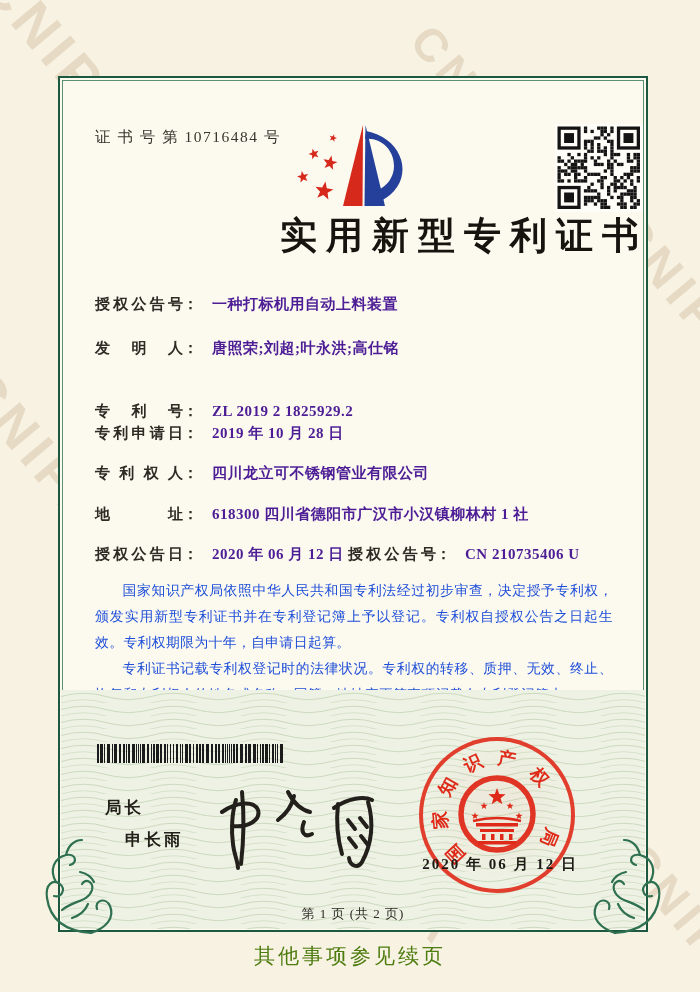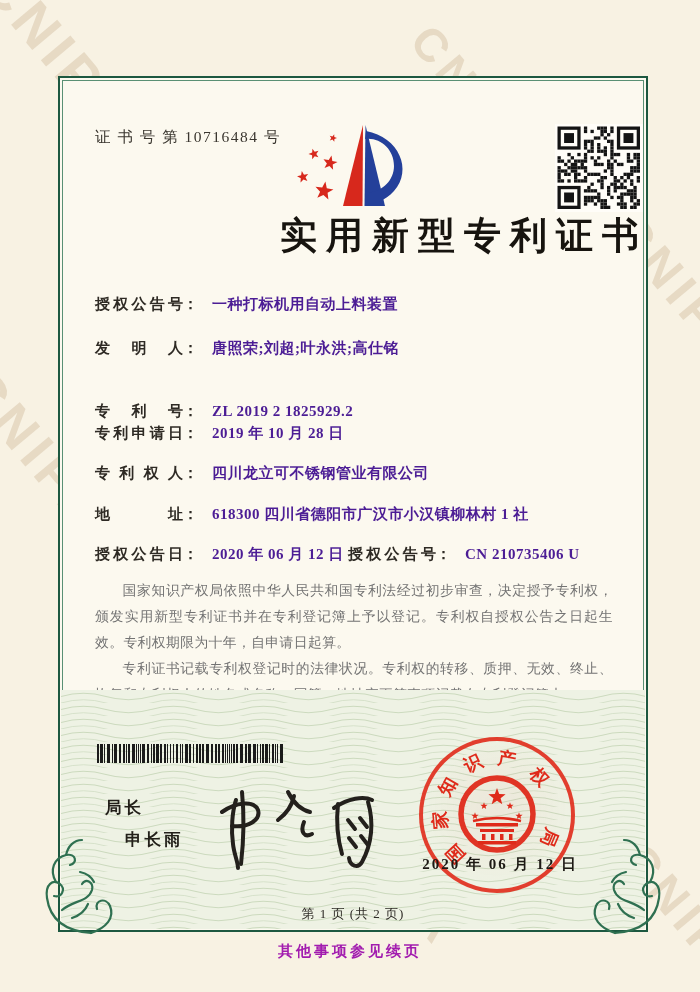--- a/index.html
+++ b/index.html
@@ -36,31 +36,31 @@
   .flabel{
     display:inline-block;width:88px;vertical-align:bottom;
     text-align:justify;text-align-last:justify;-moz-text-align-last:justify;
     font-weight:bold;color:#2e2a24;
   }
   .fcolon{font-weight:bold;color:#2e2a24;}
   .fvalue{margin-left:14px;font-weight:bold;color:#4c1d95;letter-spacing:0.5px;}
   .pair2{position:absolute;left:253px;top:0;}
   
   .paras{left:95px;top:578px;width:518px;font-size:13.8px;line-height:26px;
-    text-align:justify;color:#737373;}
+    text-align:justify;color:#1d4ed8;}
   .paras p{margin:0;text-indent:2em;letter-spacing:0.4px;}
   
   .band{left:61px;top:690px;width:584px;height:239px;background:#eef2e4;}
   .band svg{display:block;}
   .director{left:105px;top:797px;font-size:16.5px;font-weight:bold;letter-spacing:3px;color:#23201a;}
   .director2{left:105px;top:829px;font-size:16.5px;font-weight:bold;letter-spacing:3px;color:#23201a;margin-left:20px;}
   .pagenote{left:58px;top:905px;width:590px;text-align:center;font-size:13px;
     letter-spacing:1px;color:#2e2b26;}
-  .footnote{left:0;top:942px;width:700px;text-align:center;font-size:15px;
-    font-weight:bold;letter-spacing:3px;color:#a21caf;}
+  .footnote{left:0;top:942px;width:700px;text-align:center;font-size:21px;
+    font-weight:normal;letter-spacing:3px;color:#4d7c0f;}
   
   .seal{
     left:419px;top:737px;width:156px;height:156px;border-radius:50%;
     border:4px solid rgba(224,42,26,0.9);box-sizing:border-box;
     background:radial-gradient(circle at 50% 45%, rgba(224,42,26,0.05), rgba(224,42,26,0.0) 70%);
   }
   .sealring span{
     position:absolute;left:50%;top:50%;
     font-size:18px;font-weight:bold;color:#df2a1a;
     font-family:"Liberation Serif","DejaVu Serif",serif;

